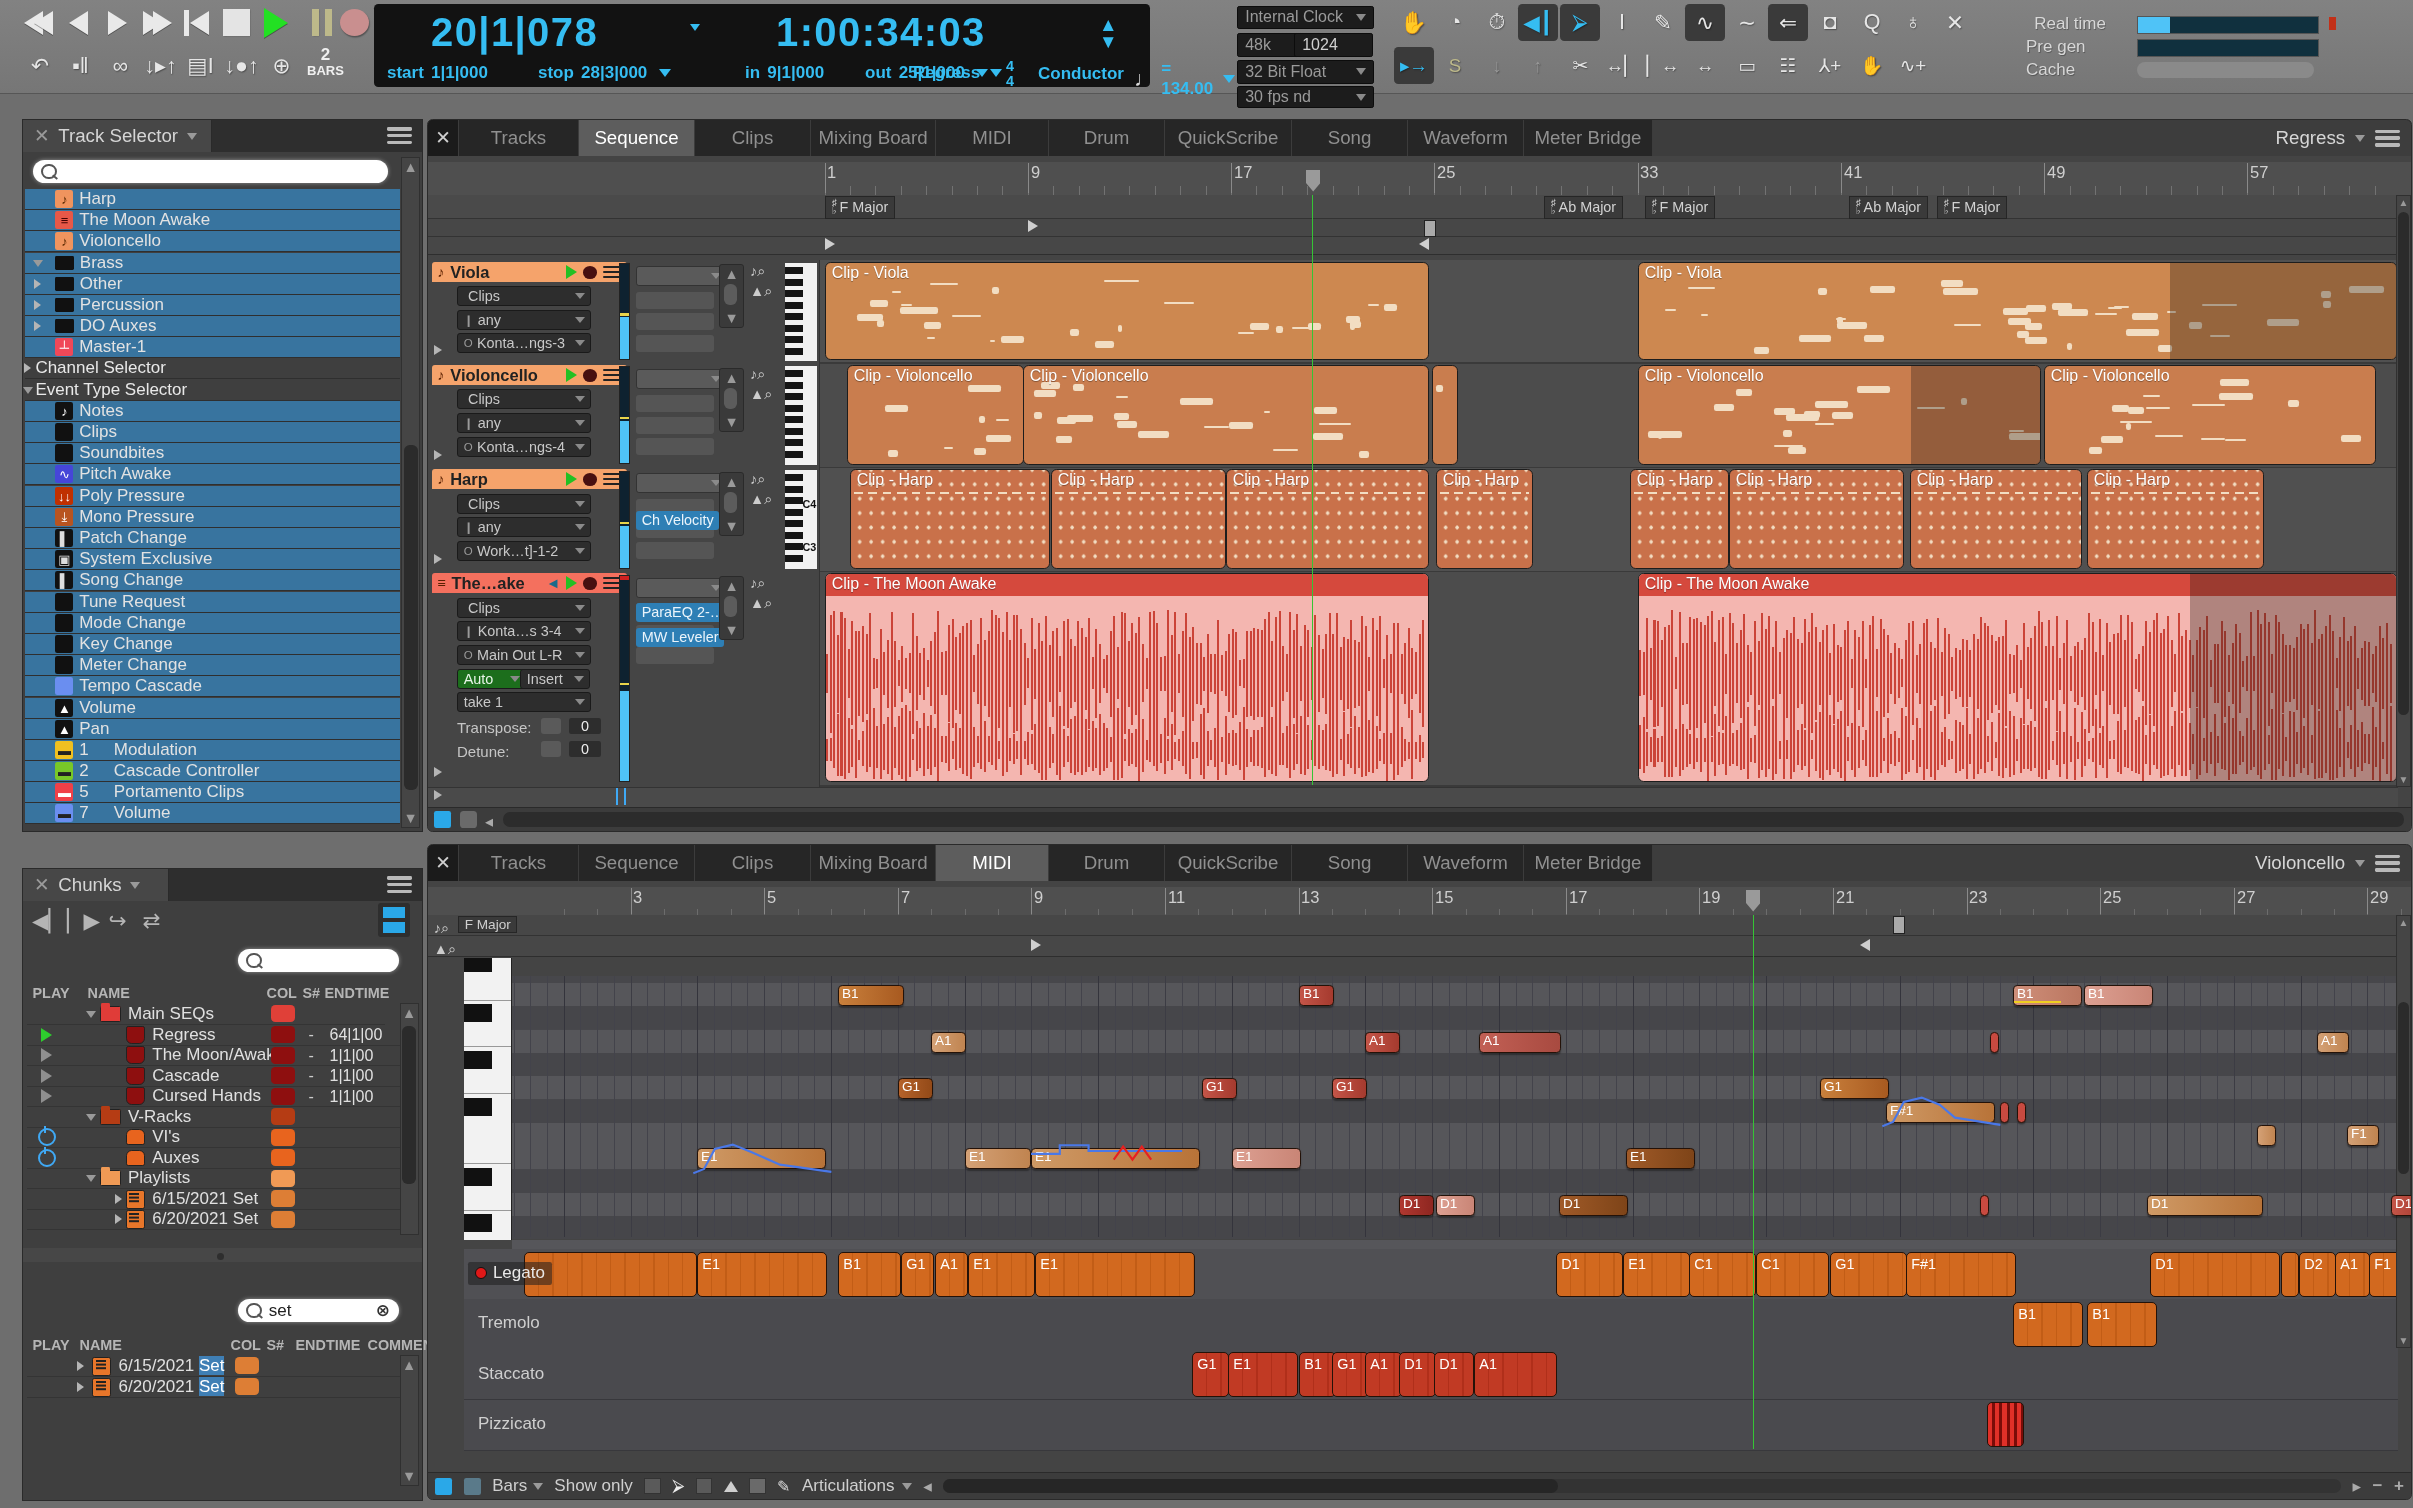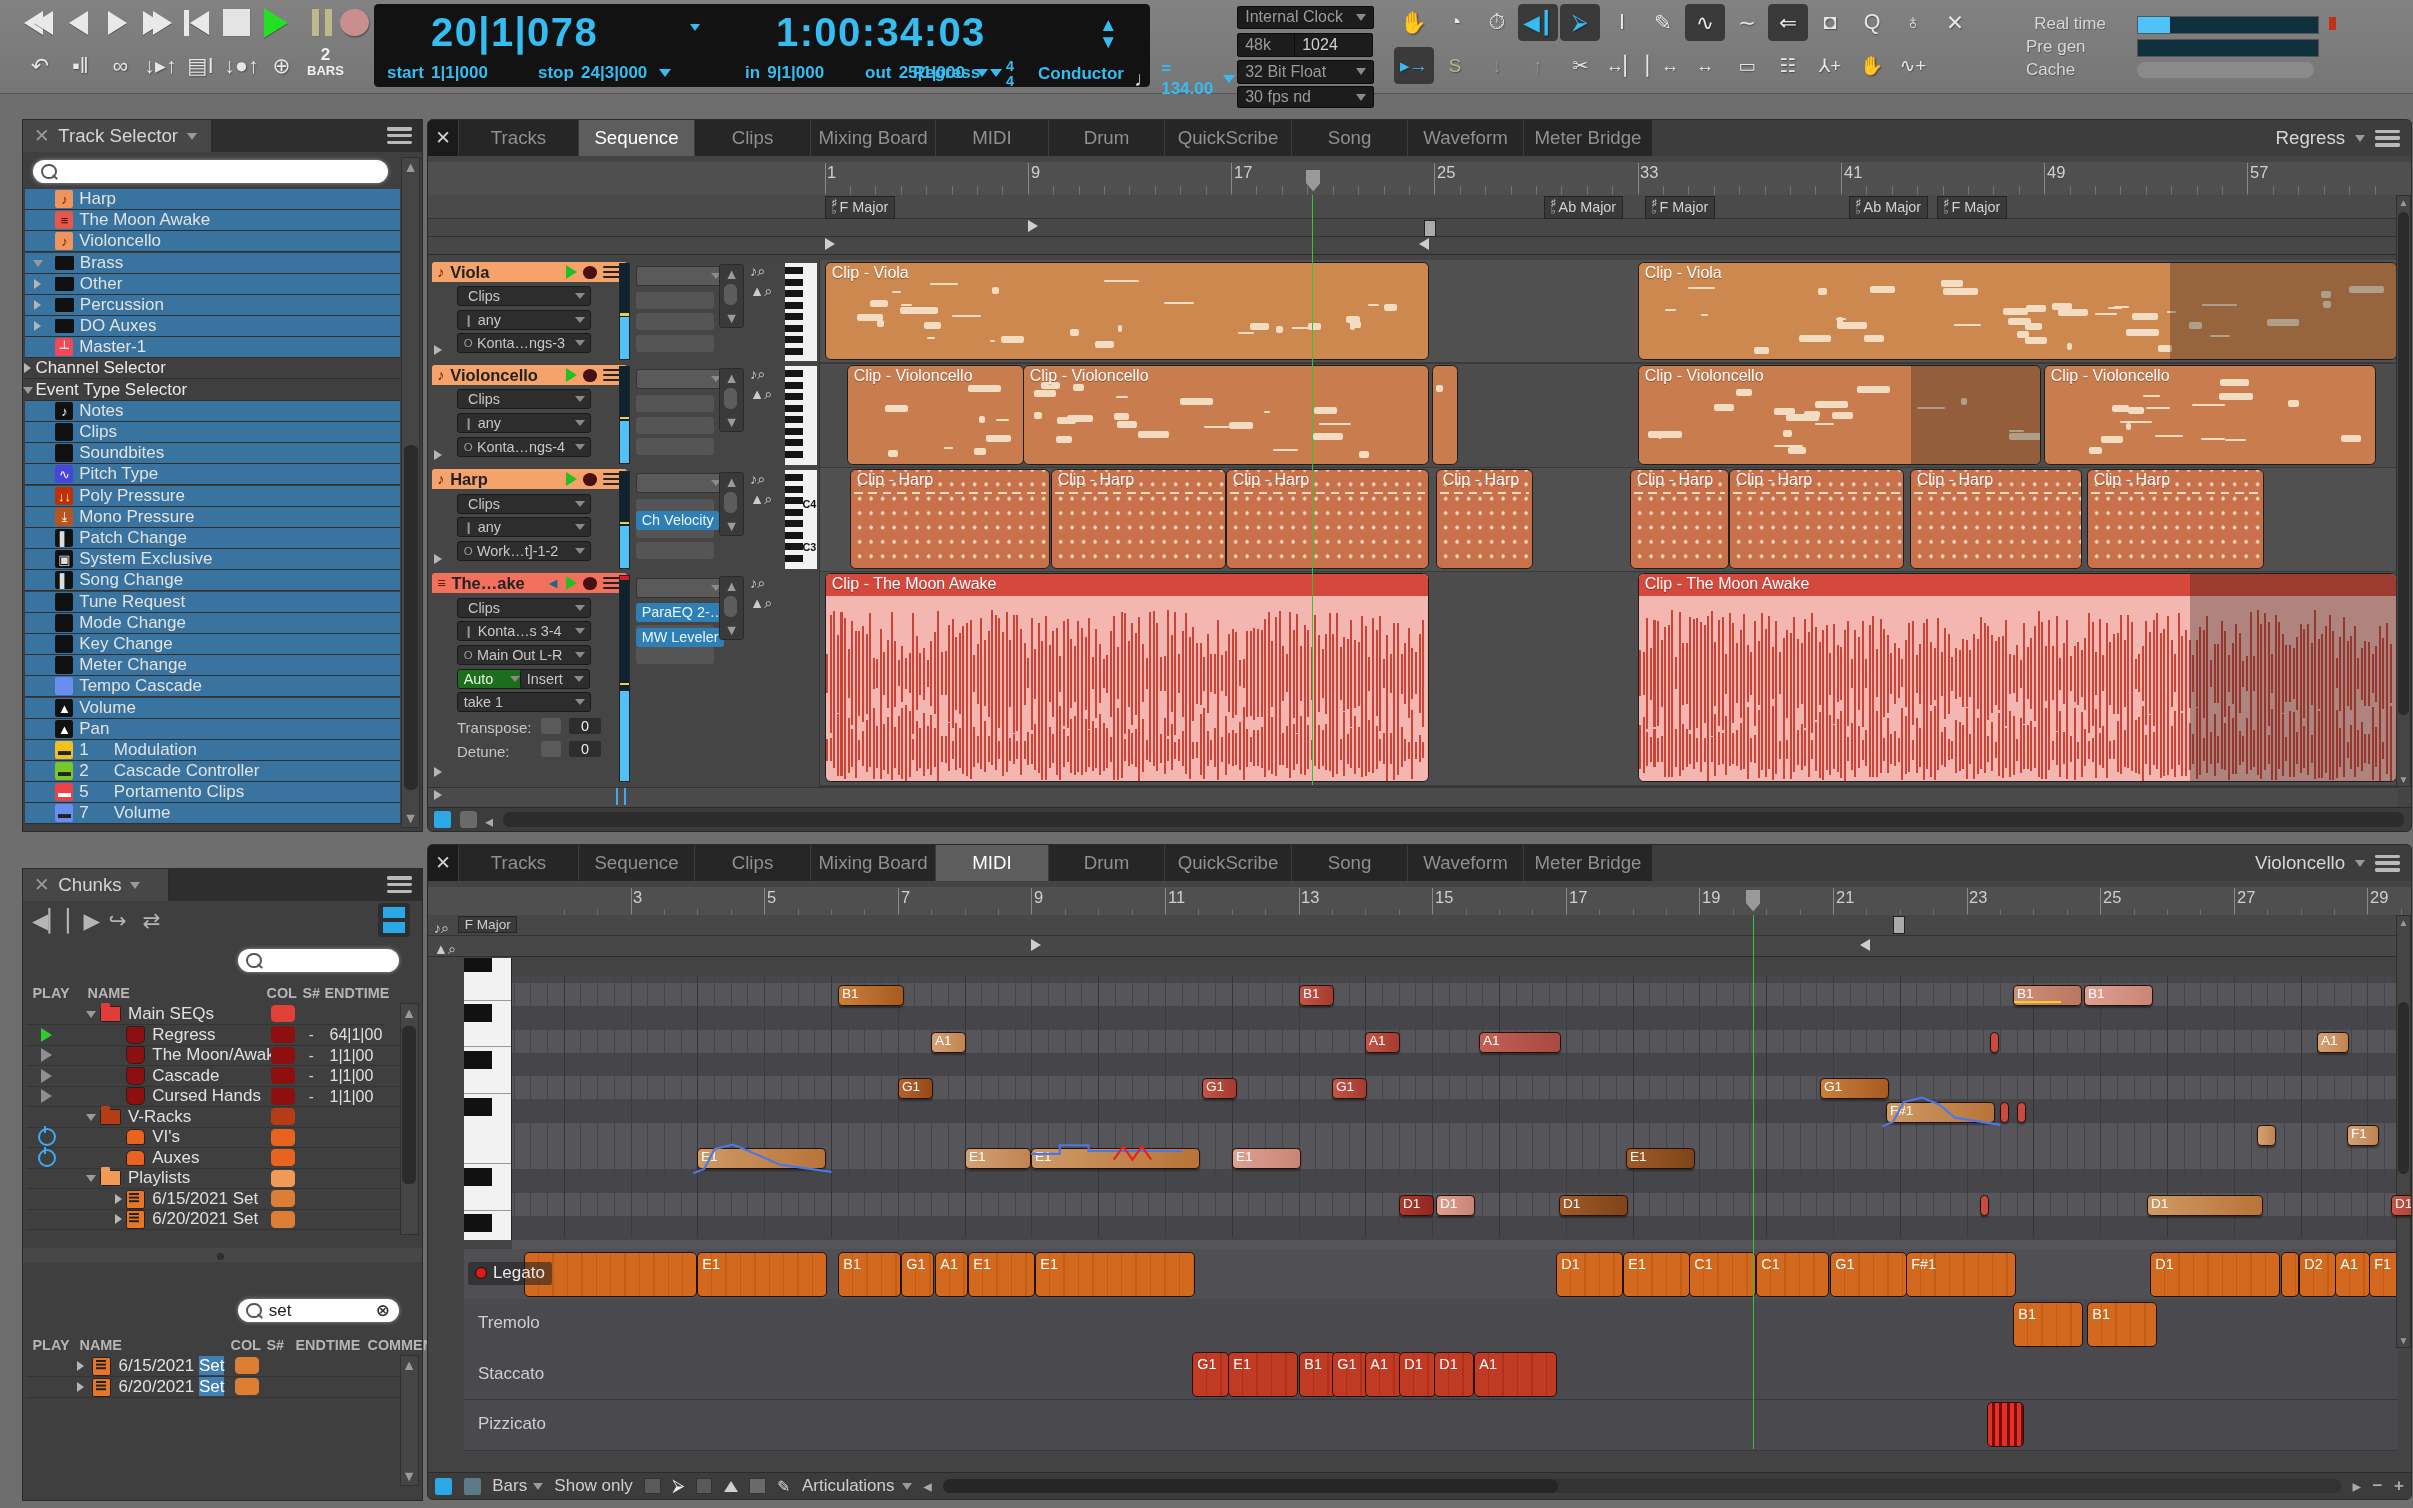--- a/index.html
+++ b/index.html
@@ -138,21 +138,21 @@
         <div class="abs" style="left: 316px; top: 20px; width: 0px; height: 0px; border-left: 5.7px solid transparent; border-right: 5.7px solid transparent; border-top: 7.2px solid rgb(53, 189, 242);"></div>
         <div class="abs timebig cyan" style="left: 402px; top: 5.7px;">1:00:34:03</div>
         <div class="abs cyan" style="left: 725px; top: 11.5px; font-size: 18.7px; line-height: 17px; white-space: pre;">▲
 ▼</div>
         <div class="abs" style="left: 13px; top: 59px; display: flex; gap: 7.2px; align-items: center;">
           <div class="tb-lab" style="font-size: 17px;">start</div>
           <div class="tb-field">1|1|000</div>
         </div>
         <div class="abs" style="left: 164px; top: 59px; display: flex; gap: 7.2px; align-items: center;">
           <div class="tb-lab" style="font-size: 17px;">stop</div>
-          <div class="tb-field">24|3|000</div>
+          <div class="tb-field">28|3|000</div>
           <div class="ddown"></div>
         </div>
         <div class="abs" style="left: 371px; top: 59px; display: flex; gap: 7.2px; align-items: center;">
           <div class="tb-lab" style="font-size: 17px;">in</div>
           <div class="tb-field">9|1|000</div>
         </div>
         <div class="abs" style="left: 491px; top: 59px; display: flex; gap: 7.2px; align-items: center;">
           <div class="tb-lab" style="font-size: 17px;">out</div>
           <div class="tb-field">25|1|000</div>
           <div class="ddown"></div>
@@ -310,21 +310,21 @@
         <div style="font-weight: normal; color: rgb(226, 226, 226);">Clips</div>
       </div>
       <div class="tsrow sel" style="top: 323px;">
         <div style="width: 24.4px; flex: 0 0 auto; display: flex; justify-content: center;"></div>
         <div class="tsicon" style="background: rgb(17, 17, 17); color: rgb(255, 255, 255);"></div>
         <div style="font-weight: normal; color: rgb(226, 226, 226);">Soundbites</div>
       </div>
       <div class="tsrow sel" style="top: 344px;">
         <div style="width: 24.4px; flex: 0 0 auto; display: flex; justify-content: center;"></div>
         <div class="tsicon" style="background: rgb(70, 70, 216); color: rgb(255, 255, 255);">∿</div>
-        <div style="font-weight: normal; color: rgb(226, 226, 226);">Pitch Type</div>
+        <div style="font-weight: normal; color: rgb(226, 226, 226);">Pitch Awake</div>
       </div>
       <div class="tsrow sel" style="top: 366px;">
         <div style="width: 24.4px; flex: 0 0 auto; display: flex; justify-content: center;"></div>
         <div class="tsicon" style="background: rgb(192, 48, 0); color: rgb(255, 255, 255);">↓↓</div>
         <div style="font-weight: normal; color: rgb(226, 226, 226);">Poly Pressure</div>
       </div>
       <div class="tsrow sel" style="top: 387px;">
         <div style="width: 24.4px; flex: 0 0 auto; display: flex; justify-content: center;"></div>
         <div class="tsicon" style="background: rgb(184, 84, 32); color: rgb(255, 255, 255);">⤓</div>
         <div style="font-weight: normal; color: rgb(226, 226, 226);">Mono Pressure</div>

